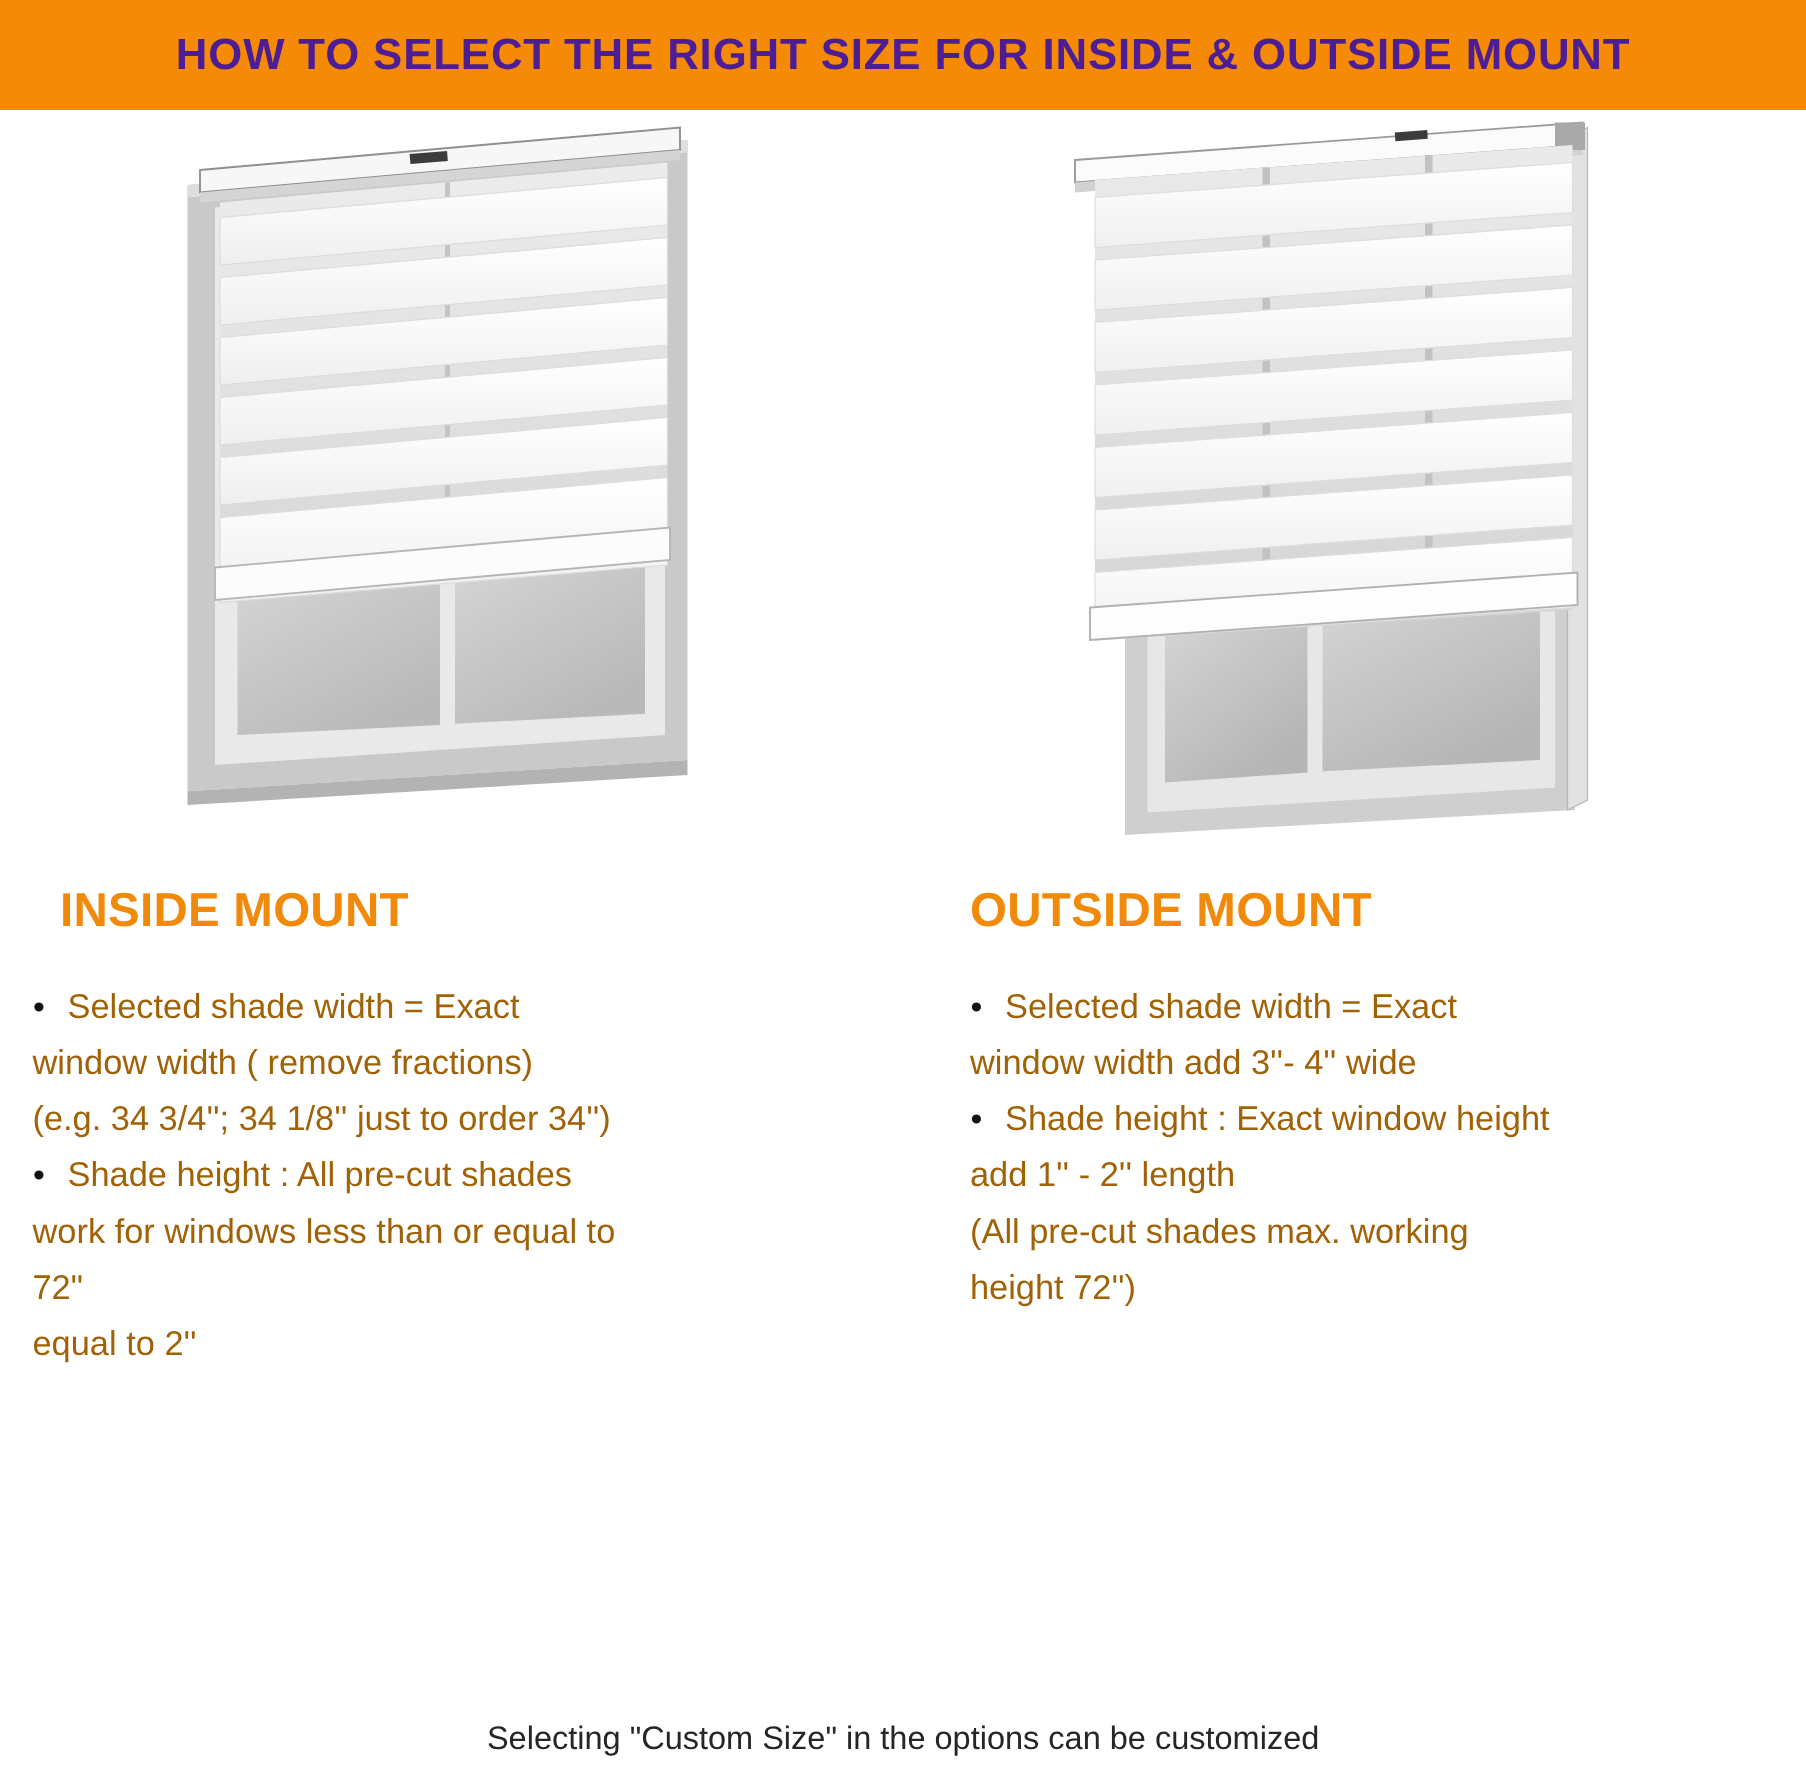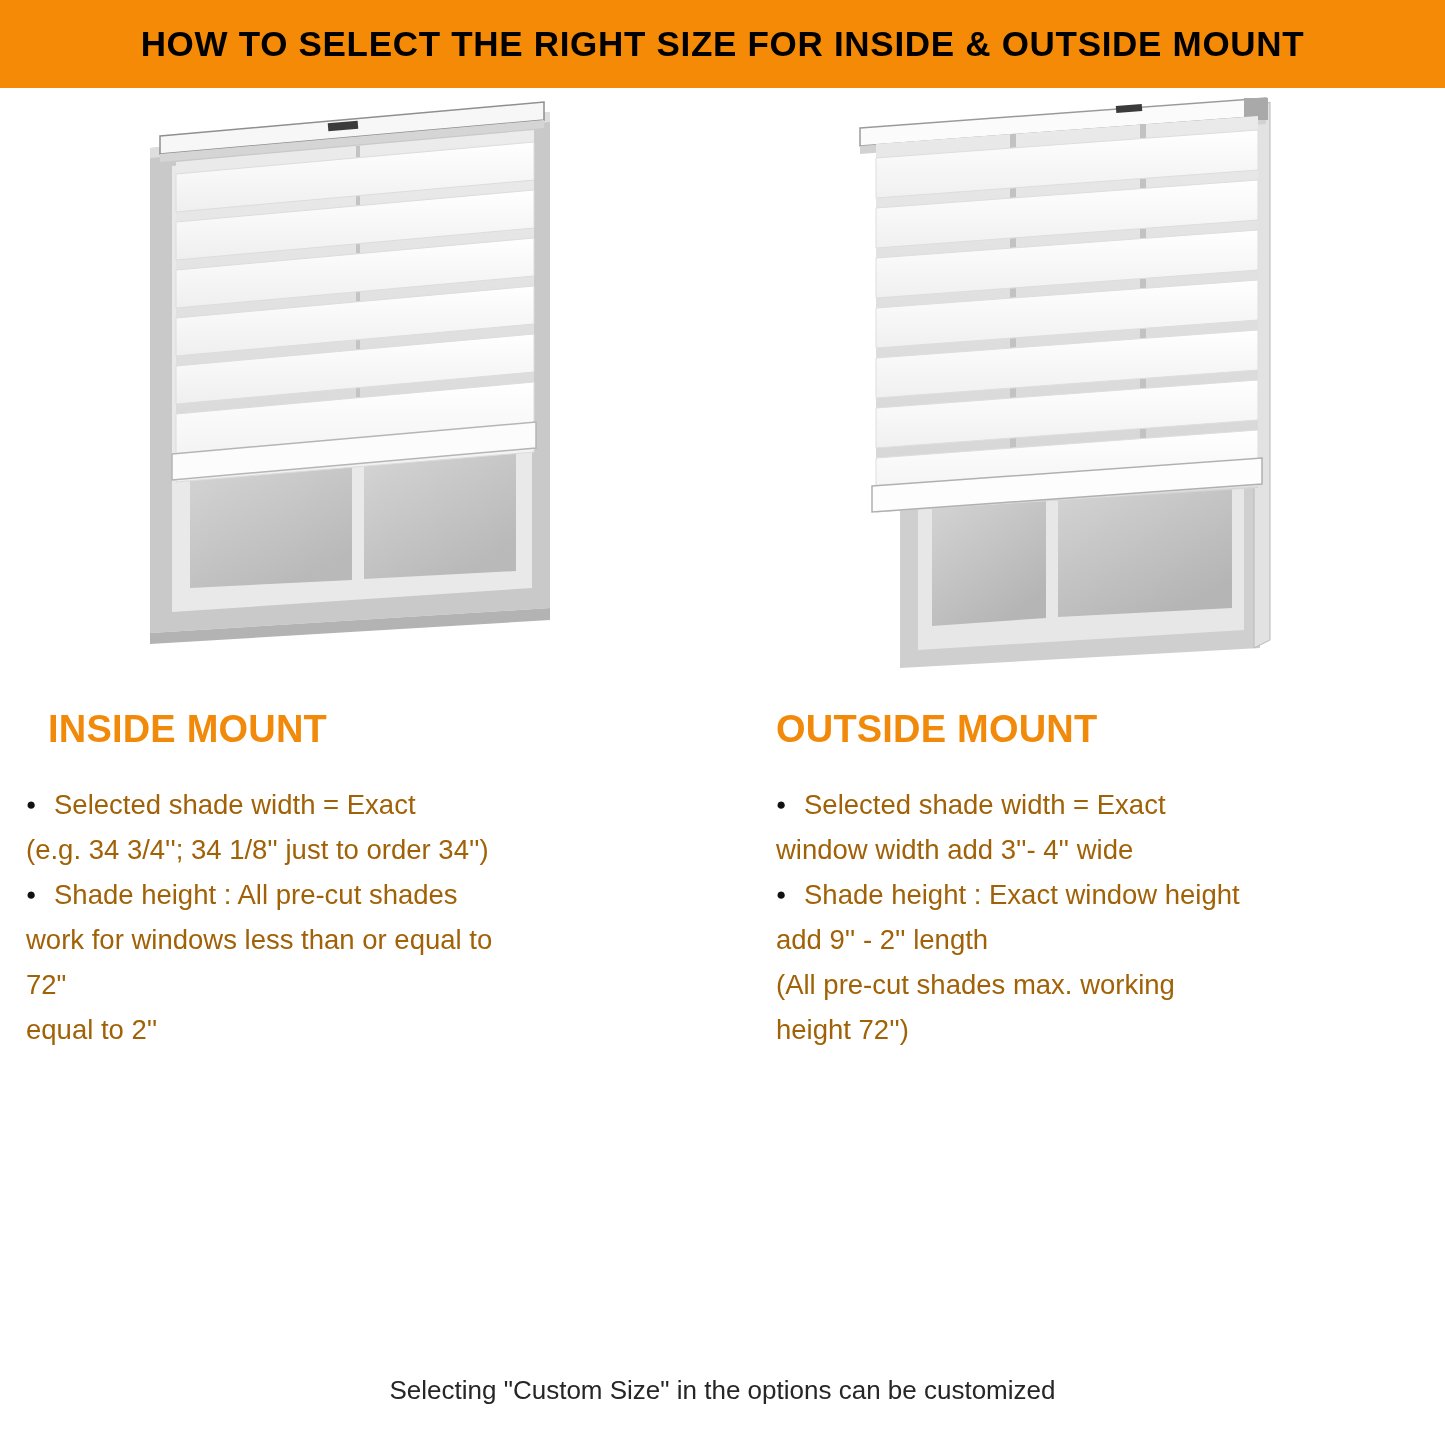--- a/index.html
+++ b/index.html
@@ -20,21 +20,21 @@
   .header {
     width: 100%;
     height: 88px;
     background: #F58A07;
     display: flex;
     align-items: center;
     justify-content: center;
     box-sizing: border-box;
   }
   .header-title {
-    color: #000000;
+    color: #4c1d95;
     font-size: 35px;
     font-weight: bold;
     letter-spacing: 0.7px;
     text-align: center;
     white-space: nowrap;
   }
 
   
   .illustrations {
     position: relative;
@@ -228,34 +228,35 @@
     </svg>
   </div>
 </div>
 
 <div class="columns">
 
   <div class="col left">
     <div class="col-title">INSIDE MOUNT</div>
     <ul class="bullet-list">
       <li class="bulleted">Selected shade width = Exact</li>
+      <li class="plain">window width ( remove fractions)</li>
       <li class="plain">(e.g. 34 3/4''; 34 1/8'' just to order 34'')</li>
       <li class="bulleted">Shade height : All pre-cut shades</li>
       <li class="plain">work for windows less than or equal to</li>
       <li class="plain">72"</li>
       <li class="plain">equal to 2''</li>
     </ul>
   </div>
 
   <div class="col right">
     <div class="col-title">OUTSIDE MOUNT</div>
     <ul class="bullet-list">
       <li class="bulleted">Selected shade width = Exact</li>
       <li class="plain">window width add 3''- 4'' wide</li>
       <li class="bulleted">Shade height : Exact window height</li>
-      <li class="plain">add 9'' - 2'' length</li>
+      <li class="plain">add 1'' - 2'' length</li>
       <li class="plain">(All pre-cut shades max. working</li>
       <li class="plain">height 72'')</li>
     </ul>
   </div>
 </div>
 
 <div class="footer-note">Selecting "Custom Size" in the options can be customized</div>
 
 </body></html>

